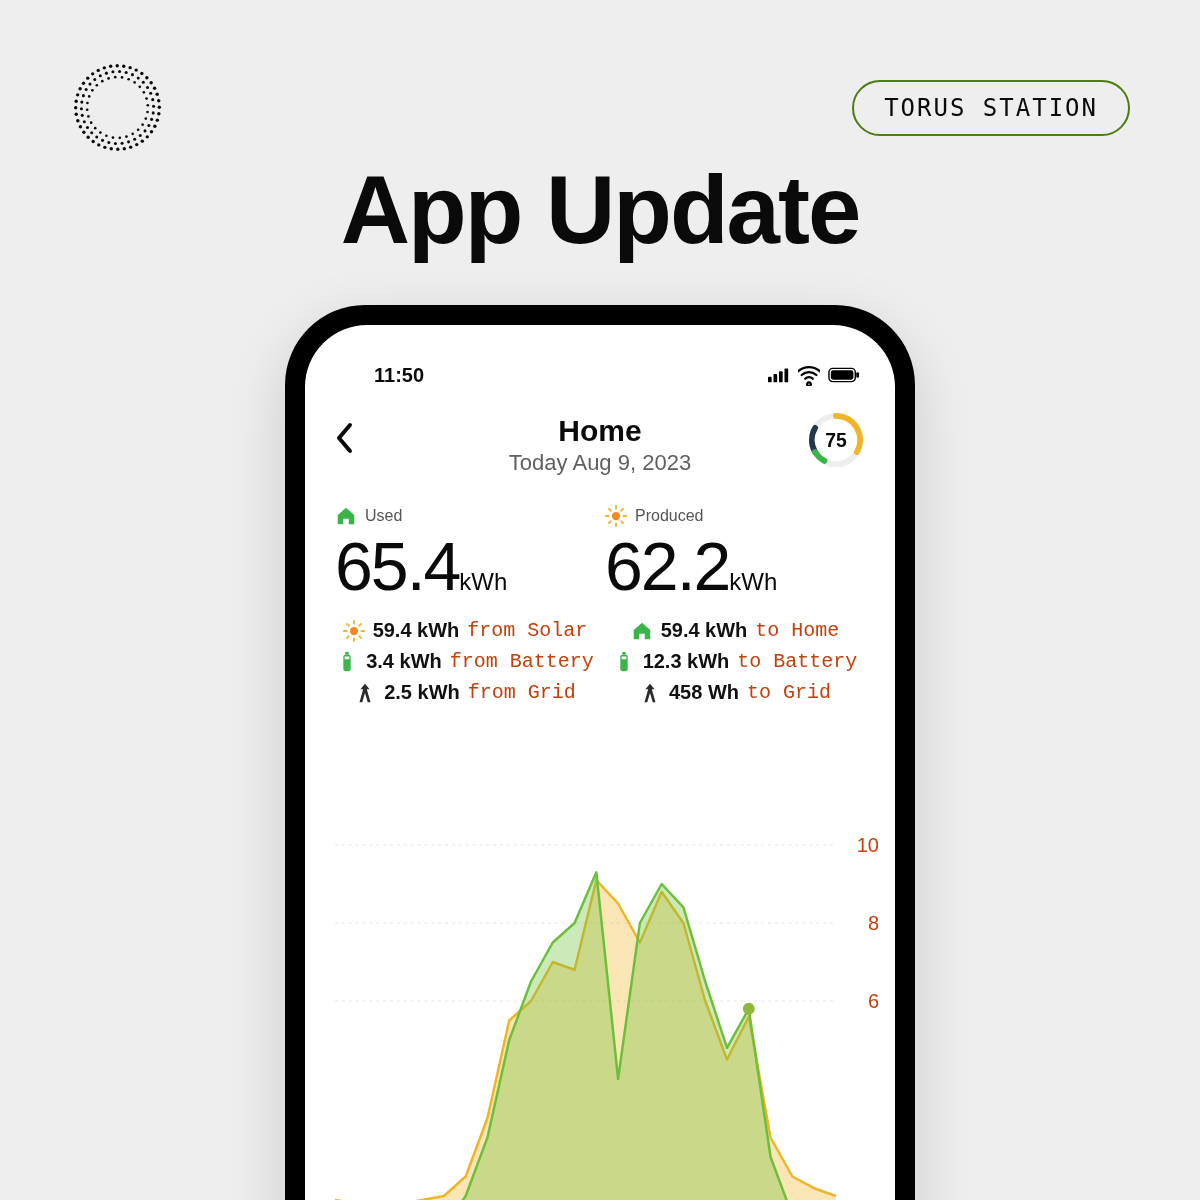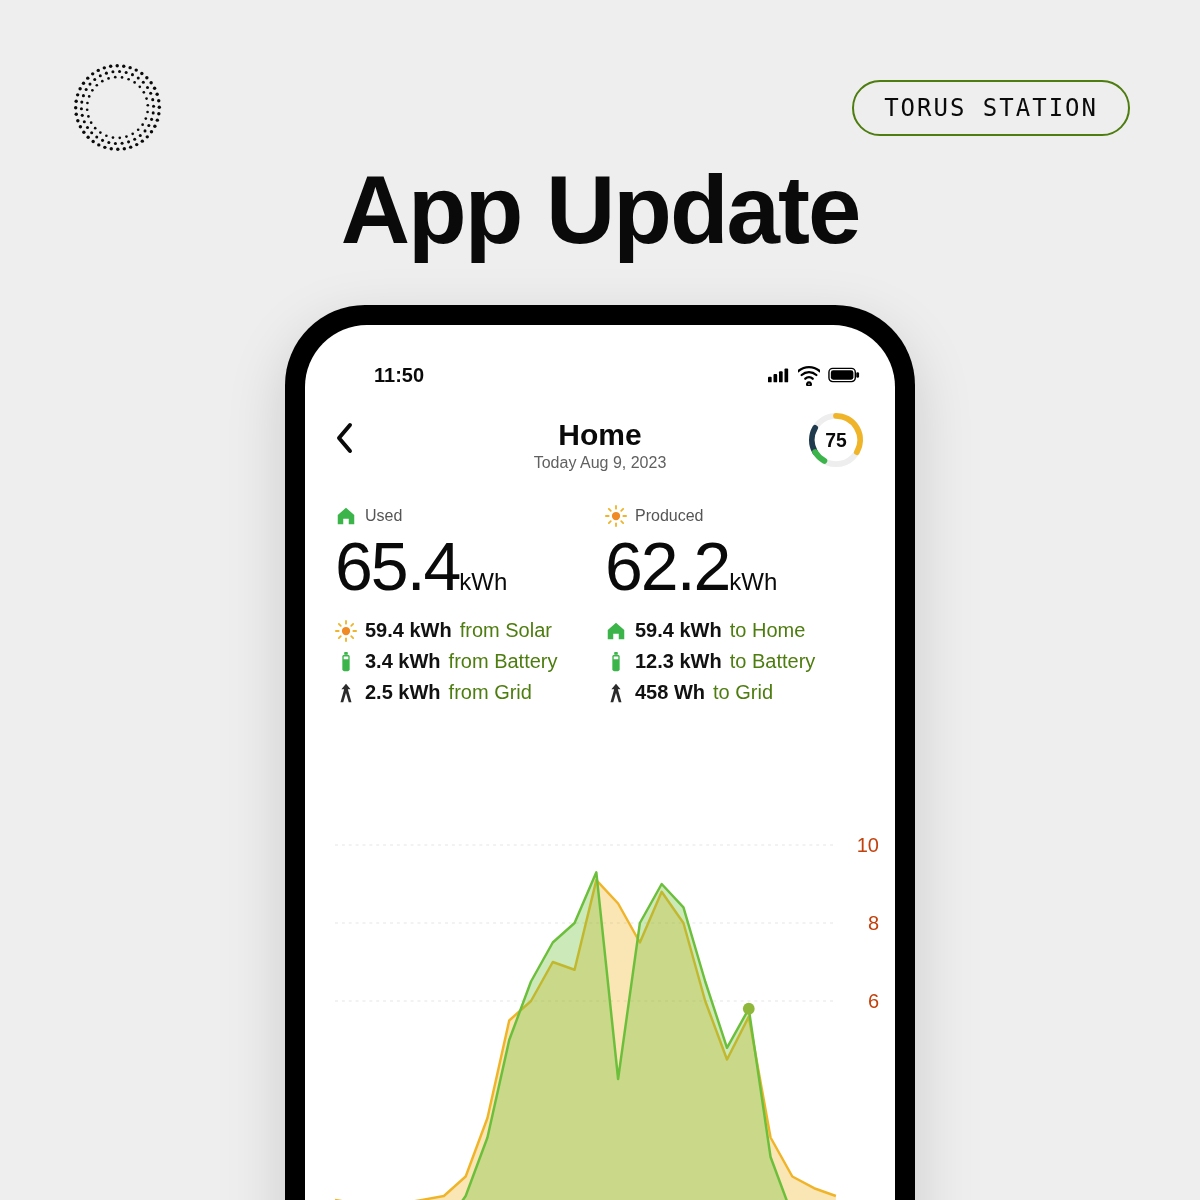--- a/index.html
+++ b/index.html
@@ -107,21 +107,21 @@
     transform: translateY(-50%);
   }
   .title-block {
     text-align: center;
   }
   .title-main {
     font-size: 30px;
     font-weight: 600;
   }
   .title-sub {
-    font-size: 16px;
+    font-size: 22px;
     color: #606060;
     margin-top: 2px;
   }
   .score-ring {
     position: absolute;
     right: 30px;
     top: 50%;
     transform: translateY(-50%);
     width: 58px;
     height: 58px;
@@ -157,30 +157,31 @@
   .metric-unit {
     font-size: 24px;
     font-weight: 500;
     letter-spacing: 0;
   }
   .breakdown {
     margin-top: 14px;
     display: flex;
     flex-direction: column;
     gap: 8px;
+    align-items: center;
   }
   .brk-row {
     display: flex;
     align-items: center;
     gap: 8px;
     font-size: 20px;
     white-space: nowrap;
   }
   .brk-val { font-weight: 600; color: #111; }
-  .brk-dir { color: #4d7c0f; }
+  .brk-dir { color: #c2410c; font-family: Liberation Mono, monospace; }
 
   
   .ico {
     width: 22px;
     height: 22px;
     display: inline-flex;
     align-items: center;
     justify-content: center;
     flex-shrink: 0;
   }

